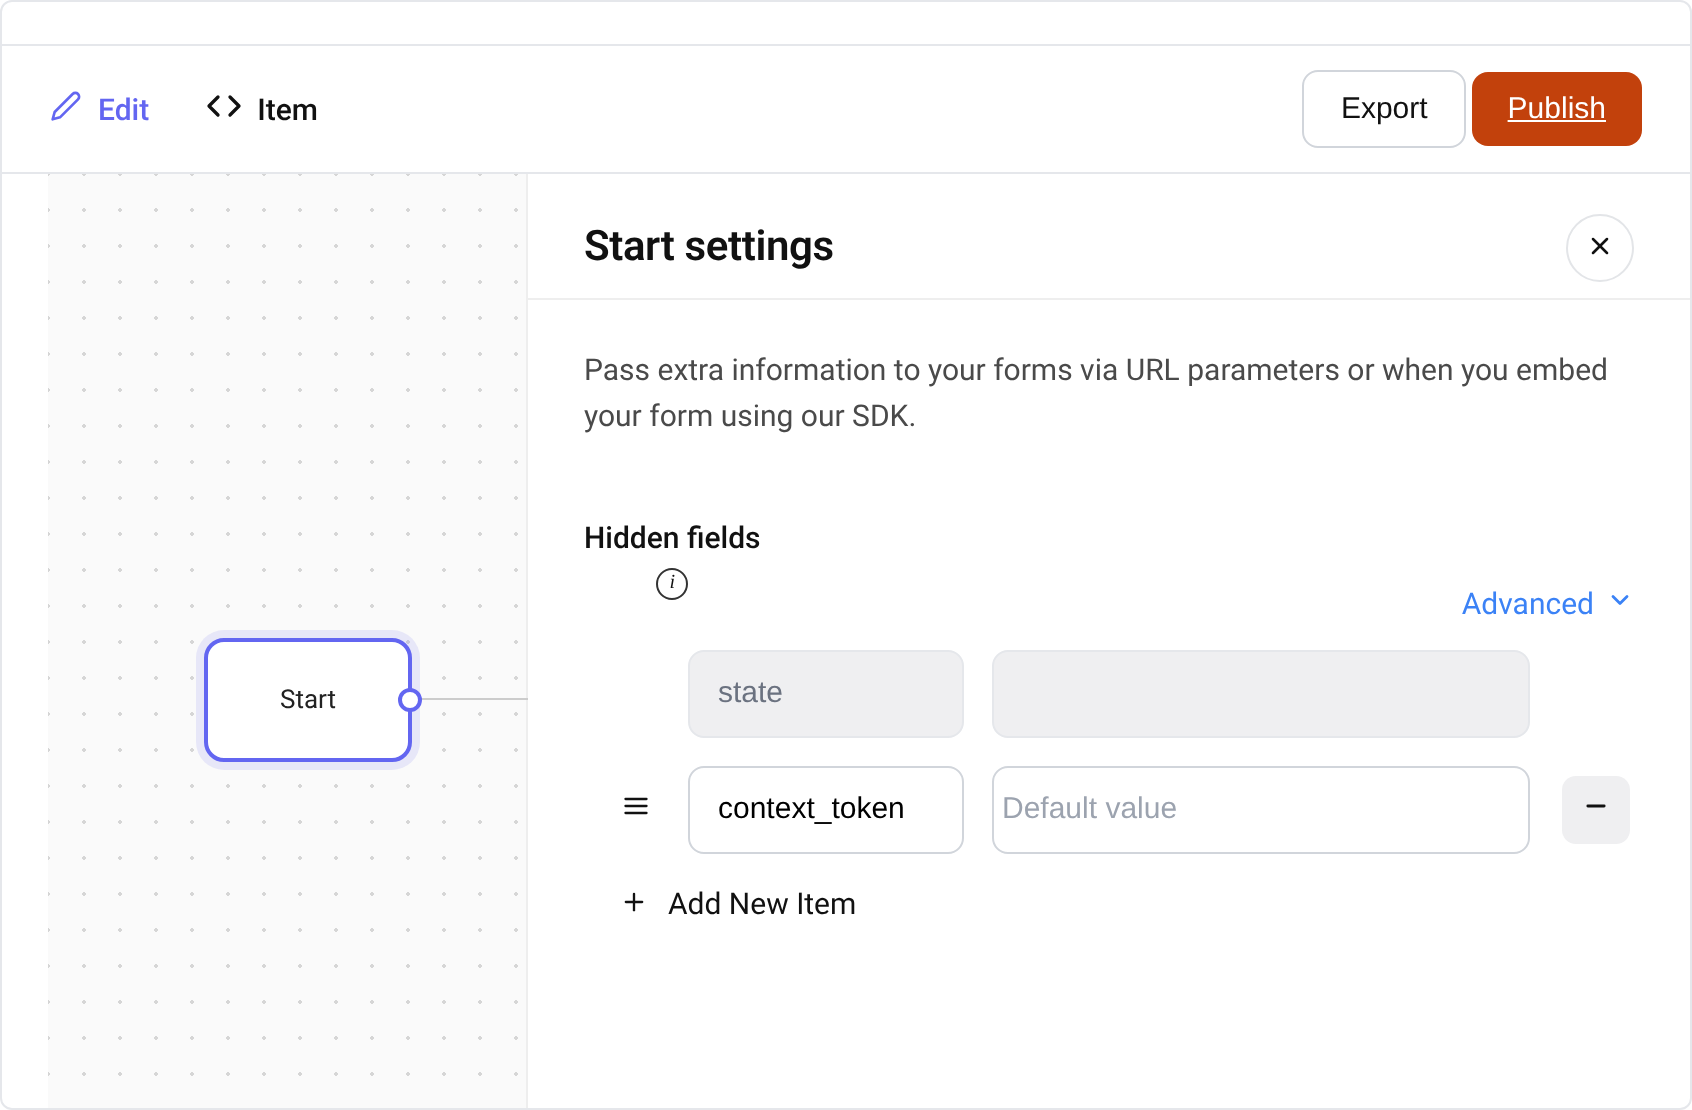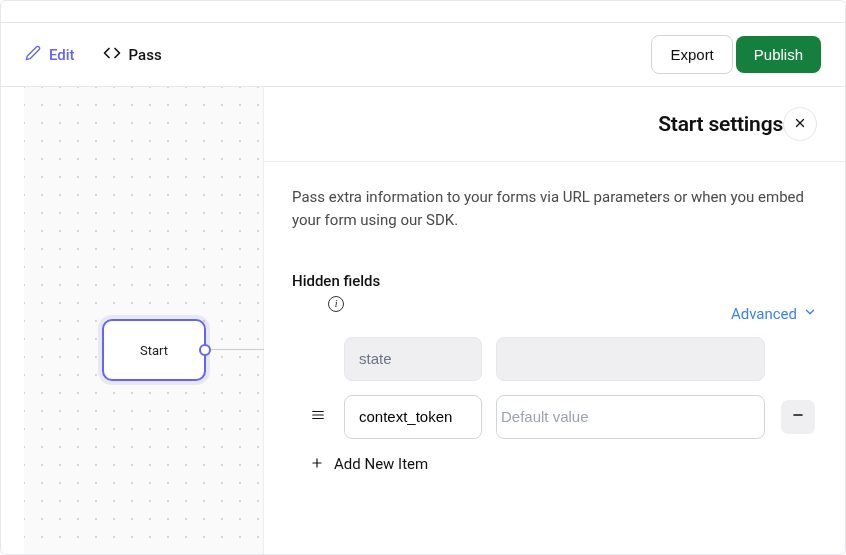--- a/index.html
+++ b/index.html
@@ -8,31 +8,31 @@
     .topbar-spacer { height: 22px; border-bottom: 1px solid #e5e7eb; }
 
     .toolbar { display: flex; align-items: center; justify-content: space-between; padding: 12px 24px; border-bottom: 1px solid #e5e7eb; }
     .toolbar-left { display: flex; align-items: center; gap: 28px; }
     .toolbar-item { display: flex; align-items: center; gap: 8px; font-size: 15px; font-weight: 500; cursor: pointer; }
     .toolbar-item.edit { color: #6366f1; }
     .toolbar-item.embed { color: #111; }
     .toolbar-right { display: flex; align-items: center; gap: 3px; }
     .btn { padding: 10px 18px; font-size: 15px; font-weight: 500; border-radius: 8px; cursor: pointer; border: none; }
     .btn-outline { background: #fff; color: #111; border: 1px solid #d1d5db; }
-    .btn-primary { background: #15803d; color: #fff; }
+    .btn-primary { background: #c2410c; color: #fff; text-decoration: underline; }
 
     .main { display: flex; height: calc(555px - 22px - 65px); }
     .canvas { width: 240px; background: #fafafa; position: relative; border-right: 1px solid #eee; margin-left: 23px; }
     .canvas-dots { position: absolute; inset: 0; background-image: radial-gradient(circle, #d6d6d6 1px, transparent 1px); background-size: 18px 18px; background-position: 9px 9px; }
     .start-node { position: absolute; left: 78px; top: 232px; width: 104px; height: 62px; background: #fff; border: 2px solid #6366f1; border-radius: 10px; display: flex; align-items: center; justify-content: center; font-size: 13px; color: #222; box-shadow: 0 0 0 4px rgba(99,102,241,0.12); }
     .node-port { position: absolute; right: -7px; top: 50%; transform: translateY(-50%); width: 12px; height: 12px; border-radius: 50%; background: #fff; border: 2px solid #6366f1; }
     .node-connector { position: absolute; left: 182px; top: 262px; width: 58px; height: 1px; background: #ccc; }
 
     .panel { flex: 1; display: flex; flex-direction: column; }
-    .panel-header { display: flex; align-items: center; justify-content: flex-end; padding: 20px 28px 20px 28px; border-bottom: 1px solid #eee; }
+    .panel-header { display: flex; align-items: center; justify-content: space-between; padding: 20px 28px 8px 28px; border-bottom: 1px solid #eee; }
     .panel-title { font-size: 21px; font-weight: 600; color: #111; letter-spacing: -0.2px; }
     .close-btn { width: 34px; height: 34px; border-radius: 50%; border: 1px solid #e3e5e8; background: #fff; display: flex; align-items: center; justify-content: center; cursor: pointer; }
 
     .panel-body { padding: 24px 28px; }
     .description { color: #4a4a4a; font-size: 15px; line-height: 1.55; margin-bottom: 28px; }
 
     .section-header { display: flex; align-items: center; justify-content: space-between; margin-bottom: 14px; }
     .section-label { display: flex; align-items: center; gap: 6px; font-size: 15px; font-weight: 500; color: #111; flex-direction: column; }
     .info-circle { width: 16px; height: 16px; border: 1.5px solid #333; border-radius: 50%; display: inline-flex; align-items: center; justify-content: center; font-size: 10px; font-style: italic; font-family: Georgia, serif; }
     .advanced-toggle { display: flex; align-items: center; gap: 6px; color: #3b82f6; font-size: 15px; cursor: pointer; margin-top: 44px; }
@@ -67,21 +67,21 @@
       </span>
       <span>Edit</span>
     </div>
     <div class="toolbar-item embed">
       <span>
         <svg width="18" height="18" viewBox="0 0 24 24" fill="none" stroke="#111" stroke-width="2.2" stroke-linecap="round" stroke-linejoin="round">
             <polyline points="8 6 2 12 8 18"></polyline>
             <polyline points="16 6 22 12 16 18"></polyline>
           </svg>
       </span>
-      <span>Pass</span>
+      <span>Item</span>
     </div>
   </div>
   <div class="toolbar-right">
     <button class="btn btn-outline">Export</button>
     <button class="btn btn-primary">Publish</button>
   </div>
 </div>
 
 <div class="main">
   <div class="canvas">

